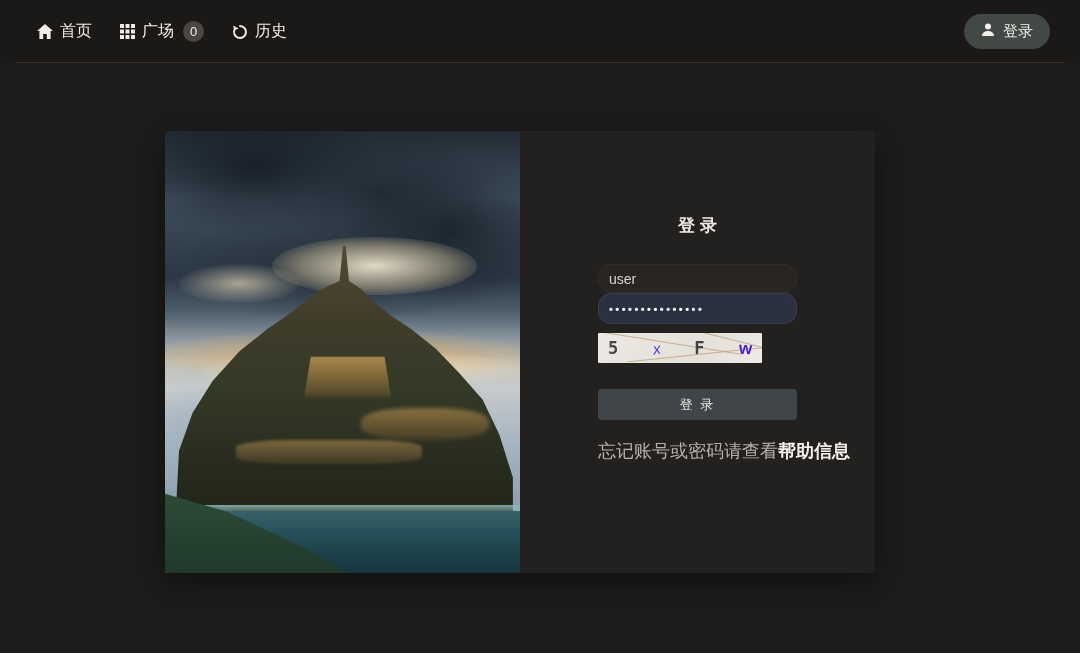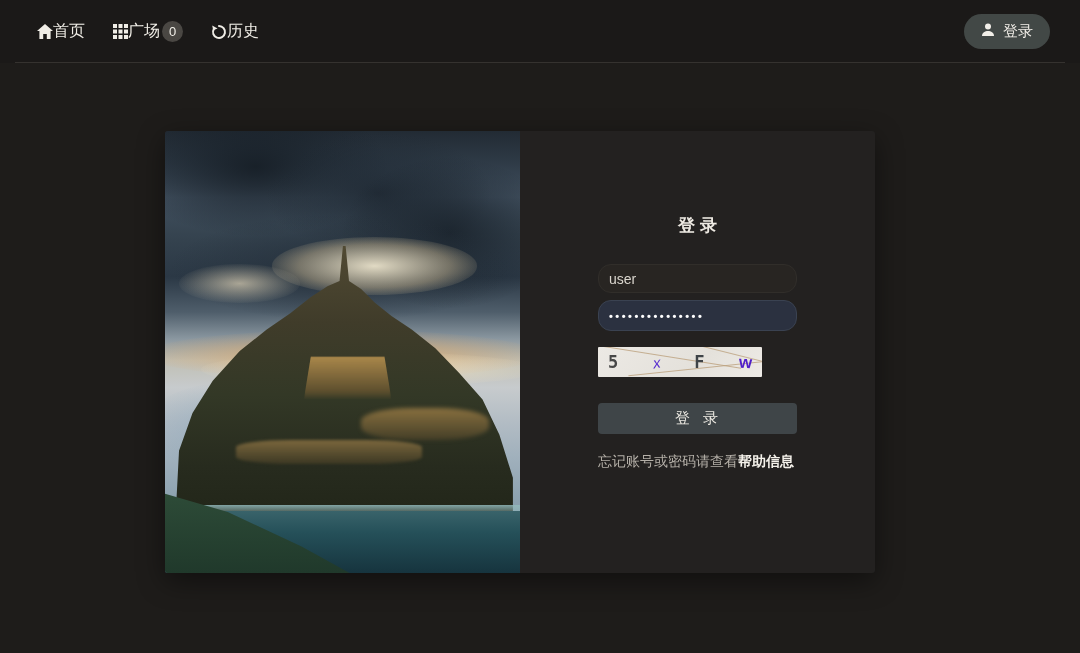--- a/index.html
+++ b/index.html
@@ -18,21 +18,21 @@
     background:#1b1918;
     display:flex; align-items:center;
     padding:0 30px 0 37px;
   }
   .nav-rule {
     position:absolute; left:15px; right:15px; top:62px; height:1px;
     background:#35322f;
   }
   .nav-left { display:flex; align-items:center; gap:28px; }
   .nav-item {
-    display:flex; align-items:center; 
+    display:flex; align-items:center; gap:7px;
     font-size:16px; color:#f0ede6; cursor:pointer;
   }
   .nav-item svg { display:block; }
   .nav-badge {
     min-width:21px; height:21px; padding:0 5px;
     border-radius:11px; background:#4a4743;
     color:#f2efe9; font-size:13px;
     display:inline-flex; align-items:center; justify-content:center;
     margin-left:2px;
   }
@@ -128,21 +128,21 @@
   
   .form-col {
     flex:1; display:flex; flex-direction:column; align-items:center;
   }
   .form-title {
     margin-top:83px; font-size:17px; font-weight:bold;
     letter-spacing:5px; color:#eeeae3; text-indent:5px;
   }
   .form-inner { width:199px; display:flex; flex-direction:column; margin-top:27px; }
   .fld {
-    width:199px; height:29px; margin-bottom:7px;
+    width:199px; height:29px; 
     background:#282522; border:1px solid #312e2a; border-radius:13px;
     color:#d9d5cd; font-size:14px; padding:0 10px;
     font-family:inherit; outline:none;
   }
   .fld::placeholder { color:#6e6a63; opacity:1; }
   .fld-password {
     height:31px; background:#2b3140; border:1px solid #3a4251;
     color:#ffffff; font-size:11px; letter-spacing:2.5px; font-weight:bold;
   }
   .captcha-img {
@@ -159,25 +159,25 @@
   .sq2 { left:30px; top:20px; width:160px; transform:rotate(-6deg); }
   .sq3 { left:70px; top:4px; width:110px; transform:rotate(14deg); }
   .cap-ch { position:relative; font-size:17px; line-height:1; }
   .cap-0 { color:#474747; font-weight:bold; font-family:"DejaVu Sans Mono",monospace; }
   .cap-1 { color:#5a2fd0; font-style:italic; font-size:15px; transform:rotate(-8deg); }
   .cap-2 { color:#3e4347; font-weight:bold; font-family:"DejaVu Sans Mono",monospace; }
   .cap-3 { color:#4f1fc9; font-weight:bold; transform:rotate(2deg); }
   .submit-btn {
     width:199px; height:31px; margin-top:26px;
     background:#3f4548; border:none; border-radius:4px;
-    color:#eeebe4; font-size:15px; letter-spacing:2px;
-    cursor:pointer; font-family:Liberation Mono, monospace;
+    color:#eeebe4; font-size:13px; letter-spacing:2px;
+    cursor:pointer; font-family:Liberation Sans, sans-serif;
   }
   .help-line {
-    margin-top:19px; font-size:14px; color:#b5b0a8; align-self:flex-start;
+    margin-top:19px; font-size:18px; color:#b5b0a8; align-self:flex-start;
     white-space:nowrap;
   }
   .help-link { color:#f4f1ea; font-weight:bold; cursor:pointer; }
 </style>
 </head>
 <body>
 
 <div class="nav">
   <div class="nav-left">
     <div class="nav-item">

